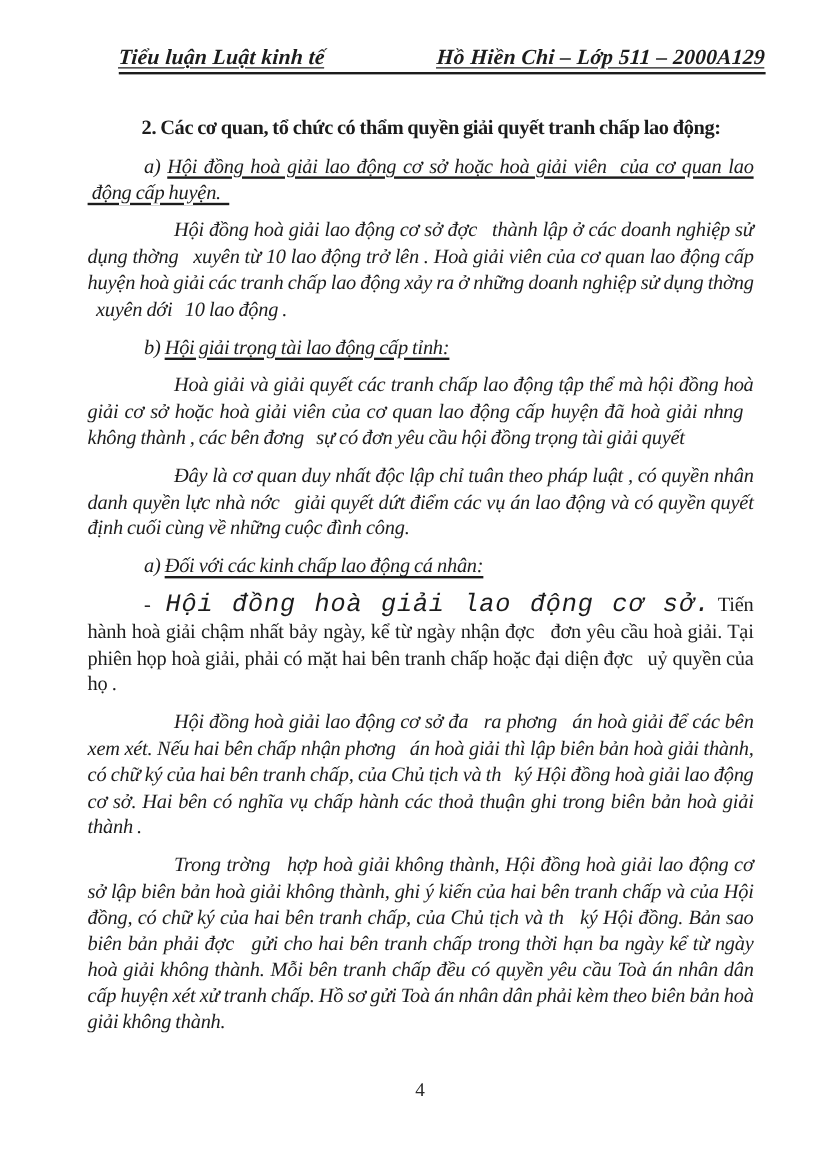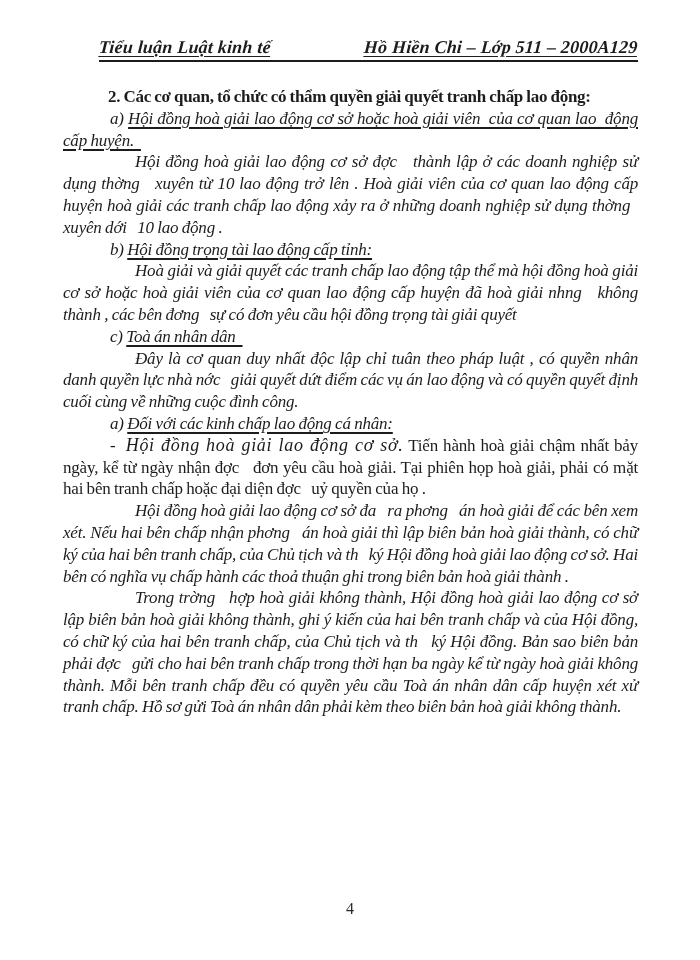--- a/index.html
+++ b/index.html
@@ -26,31 +26,31 @@
   }
   .hdr-left{text-decoration:underline;text-underline-offset:3px;transform:skewX(-4deg);}
   .hdr-right{text-decoration:underline;text-underline-offset:3px;transform:skewX(-4deg);}
   
   .content{
     position:absolute;left:63px;top:86px;width:575px;
     font-size:17px;line-height:21.8px;
     text-align:justify;
     letter-spacing:-0.2px;word-spacing:-0.6px;
   }
-  .content p{margin:0;padding:0;}
+  .content p{margin:10px;padding:0;}
   .h2{font-weight:bold;text-indent:45px;letter-spacing:-0.3px;}
   .h3{text-indent:37px;}
   .sub{font-weight:normal;font-style:italic;text-indent:47px;}
   .sub .u{text-decoration:underline;text-decoration-thickness:1.6px;text-underline-offset:3px;}
   .bp{text-indent:72px;font-style:italic;}
   .dash{text-indent:47px;}
   .script{
-    font-family:Liberation Serif, serif;
+    font-family:Liberation Mono, monospace;
     font-style:italic;font-weight:normal;
-    font-size:18px;letter-spacing:0.7px;
+    font-size:21px;letter-spacing:0.7px;
   }
   
   .page-number{
     position:absolute;left:0;right:0;bottom:42px;
     text-align:center;
     font-size:16px;color:#2a2a2a;
   }
 </style>
 </head>
 <body>
@@ -65,25 +65,24 @@
   </div>
 
   <div class="content">
 
     <p class="h2">2. Các cơ quan, tổ chức có thẩm quyền giải quyết tranh chấp lao động:</p>
 
     <p class="sub"><span>a) </span><span class="u">Hội đồng hoà giải lao động cơ sở hoặc hoà giải viên &nbsp;của cơ quan lao &nbsp;động cấp huyện. &nbsp;</span></p>
 
     <p class="bp">Hội đồng hoà giải lao động cơ sở đợc &nbsp; thành lập ở các doanh nghiệp sử dụng thờng &nbsp; xuyên từ 10 lao động trở lên . Hoà giải viên của cơ quan lao động cấp huyện hoà giải các tranh chấp lao động xảy ra ở những doanh nghiệp sử dụng thờng &nbsp; xuyên dới &nbsp; 10 lao động .</p>
 
-    <p class="sub"><span>b) </span><span class="u">Hội đồng trọng tài lao động cấp tỉnh:</span></p>
+    <p class="sub"><span>b) </span><span class="u">Hội giải trọng tài lao động cấp tỉnh:</span></p>
 
     <p class="bp">Hoà giải và giải quyết các tranh chấp lao động tập thể mà hội đồng hoà giải cơ sở hoặc hoà giải viên của cơ quan lao động cấp huyện đã hoà giải nhng &nbsp; không thành , các bên đơng &nbsp; sự có đơn yêu cầu hội đồng trọng tài giải quyết</p>
 
-    <p class="sub"><span>c) </span><span class="u">Toà án nhân dân &nbsp;</span></p>
 
     <p class="bp">Đây là cơ quan duy nhất độc lập chỉ tuân theo pháp luật , có quyền nhân danh quyền lực nhà nớc &nbsp; giải quyết dứt điểm các vụ án lao động và có quyền quyết định cuối cùng về những cuộc đình công.</p>
 
 
     <p class="sub"><span>a) </span><span class="u">Đối với các kinh chấp lao động cá nhân:</span></p>
 
     <p class="dash"><span>- &nbsp;</span><span class="script">Hội đồng hoà giải lao động cơ sở.</span><span> Tiến hành hoà giải chậm nhất bảy ngày, kể từ ngày nhận đợc &nbsp; đơn yêu cầu hoà giải. Tại phiên họp hoà giải, phải có mặt hai bên tranh chấp hoặc đại diện đợc &nbsp; uỷ quyền của họ .</span></p>
 
     <p class="bp">Hội đồng hoà giải lao động cơ sở đa &nbsp; ra phơng &nbsp; án hoà giải để các bên xem xét. Nếu hai bên chấp nhận phơng &nbsp; án hoà giải thì lập biên bản hoà giải thành, có chữ ký của hai bên tranh chấp, của Chủ tịch và th &nbsp; ký Hội đồng hoà giải lao động cơ sở. Hai bên có nghĩa vụ chấp hành các thoả thuận ghi trong biên bản hoà giải thành .</p>
 

